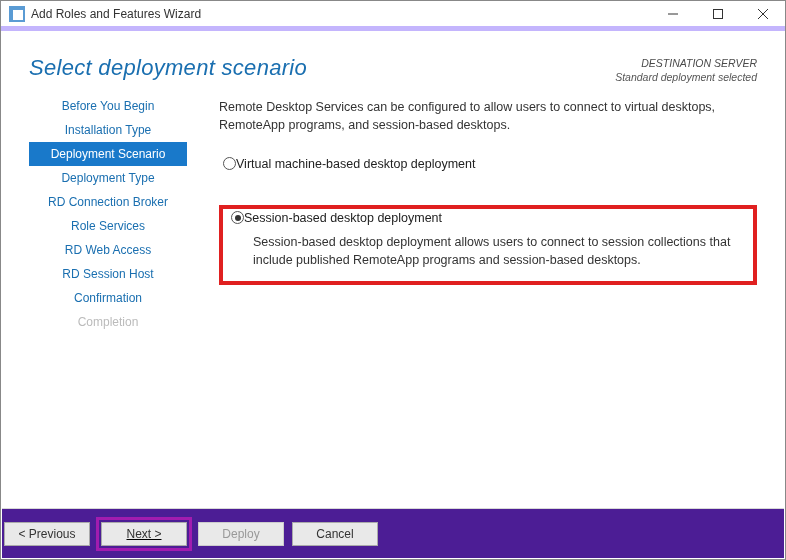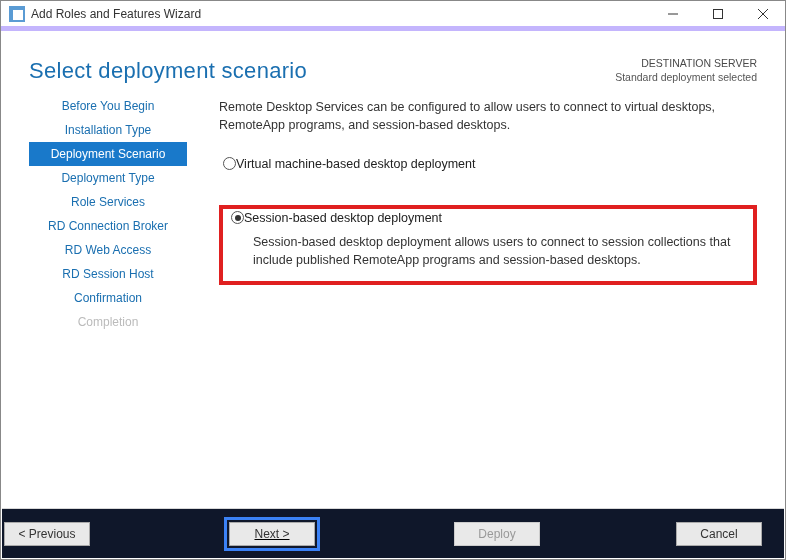--- a/index.html
+++ b/index.html
@@ -44,21 +44,22 @@
       display: flex; align-items: center; justify-content: center;
       font-size: 13px;
       color: #333;
       cursor: default;
     }
     .win-btn svg { width: 10px; height: 10px; }
     .header-area {
       padding: 24px 28px 10px 28px;
       display: flex;
       justify-content: space-between;
-      align-items: flex-end;
+      align-items: flex-start;
+      font-style: italic;
     }
     .page-title {
       color: #1a6fb0;
       font-size: 22px;
       font-weight: 300;
       letter-spacing: 0.3px;
     }
     .dest-server {
       text-align: right;
       font-size: 10.5px;
@@ -135,24 +136,24 @@
     }
     .option-desc {
       margin-left: 22px;
       color: #333;
       font-size: 12.5px;
     }
     .footer-bar {
       position: absolute;
       left: 1px; right: 1px; bottom: 1px;
       height: 50px;
-      background: #0f172a;
+      background: #4c1d95;
       border-top: 1px solid #d8d8d8;
       display: flex;
-      justify-content: space-between;
+      justify-content: flex-start;
       align-items: center;
       padding-right: 20px;
       gap: 4px;
     }
     .btn {
       min-width: 86px;
       height: 24px;
       background: #e9e9e9;
       border: 1px solid #aaa;
       font-size: 12px;
@@ -162,21 +163,21 @@
       justify-content: center;
       padding: 0 12px;
       cursor: pointer;
     }
     .btn.disabled {
       color: #999;
       cursor: default;
       border-color: #ccc;
     }
     .btn-wrap-highlight {
-      border: 3px solid #3b82f6;
+      border: 3px solid #a21caf;
       padding: 2px;
       text-decoration: underline;
     }
     .btn-wrap {
       padding: 5px 2px;
     }
   </style>
 </head>
 <body>
 
@@ -210,22 +211,22 @@
     <div>Standard deployment selected</div>
   </div>
 </div>
 
 <div class="content-area">
   <div class="sidebar" id="sidebar">
       <div class="nav-item">Before You Begin</div>
       <div class="nav-item">Installation Type</div>
       <div class="nav-item selected">Deployment Scenario</div>
       <div class="nav-item">Deployment Type</div>
+      <div class="nav-item">RD Connection Broker</div>
       <div class="nav-item">Role Services</div>
-      <div class="nav-item">RD Connection Broker</div>
       <div class="nav-item">RD Web Access</div>
       <div class="nav-item">RD Session Host</div>
       <div class="nav-item">Confirmation</div>
       <div class="nav-item disabled">Completion</div>
     </div>
   <div class="main-content">
     <div class="intro-text">Remote Desktop Services can be configured to allow users to connect to virtual desktops, RemoteApp programs, and session-based desktops.</div>
     <div id="options">
         <div class="option-group">
           <div class="option-header">

